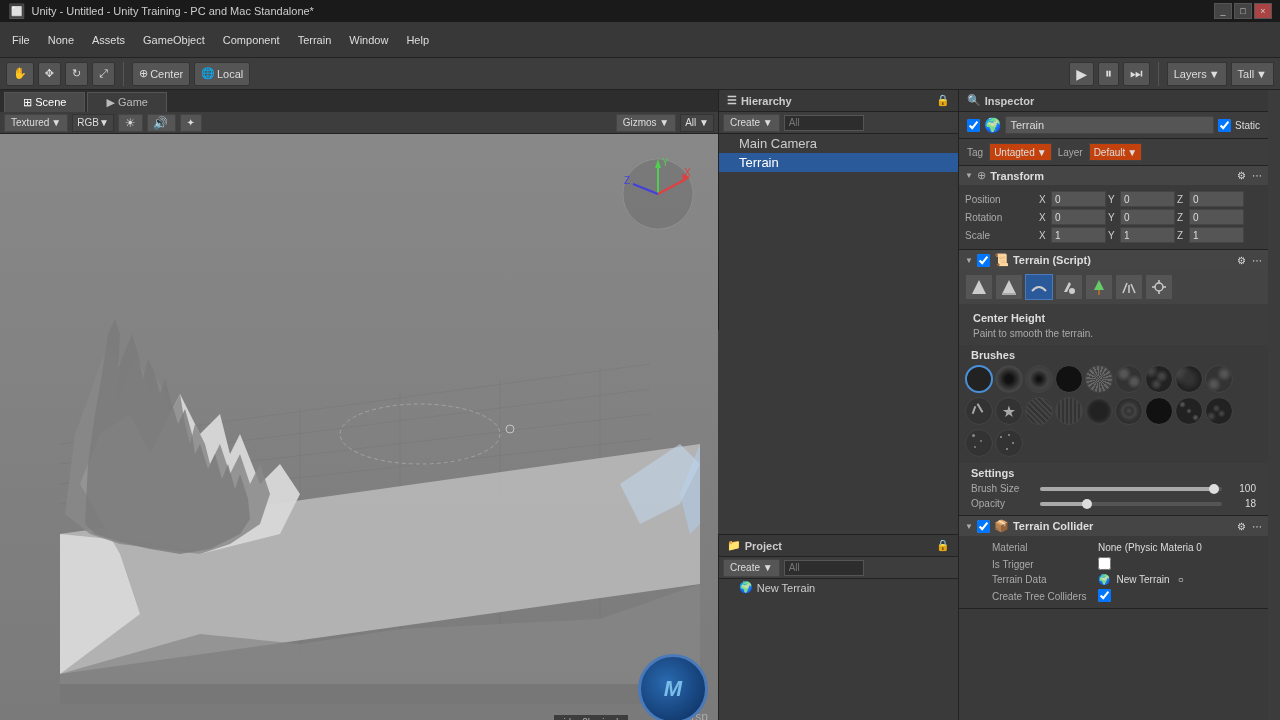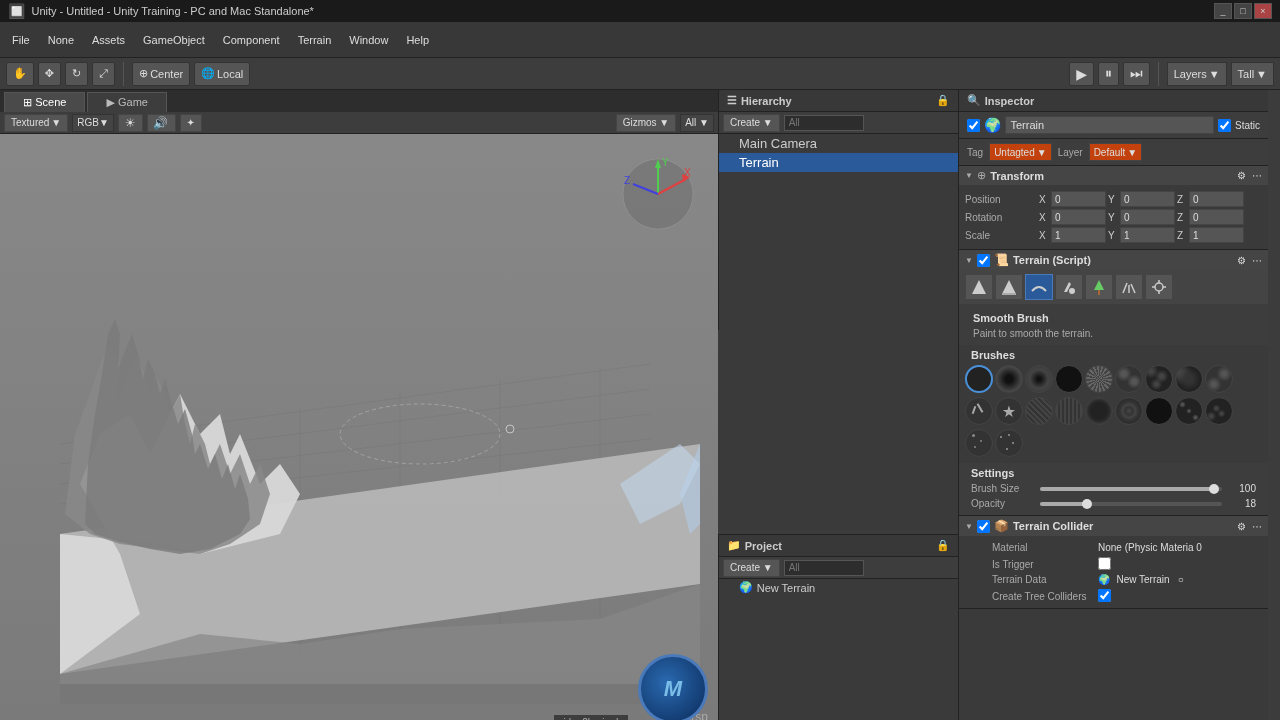--- a/index.html
+++ b/index.html
@@ -448,21 +448,21 @@
               <circle cx="10" cy="10" r="4" fill="none" stroke="#ccc" stroke-width="1.5"></circle>
               <line x1="10" y1="3" x2="10" y2="6" stroke="#ccc" stroke-width="1.5"></line>
               <line x1="10" y1="14" x2="10" y2="17" stroke="#ccc" stroke-width="1.5"></line>
               <line x1="3" y1="10" x2="6" y2="10" stroke="#ccc" stroke-width="1.5"></line>
               <line x1="14" y1="10" x2="17" y2="10" stroke="#ccc" stroke-width="1.5"></line>
             </svg>
         </div>
       </div>
 
       <div style="padding:4px 8px 2px; background:#3d3d3d;">
-        <div class="section-title">Smooth Brush</div>
+        <div class="section-title">Center Height</div>
         <div class="section-desc">Paint to smooth the terrain.</div>
       </div>
 
       <div style="padding:0 6px 4px;">
         <div class="section-title">Brushes</div>
 
         <div style="display:flex; flex-wrap:wrap; gap:2px; padding:2px 0;">
           <div class="brush-item selected" style="background:#222; border-color:#4a90d9;"></div>
           <div class="brush-item" style="background:radial-gradient(circle, #111 20%, #555 80%);"></div>
           <div class="brush-item" style="background:radial-gradient(circle, #111 10%, #444 50%, transparent 80%);"></div>

